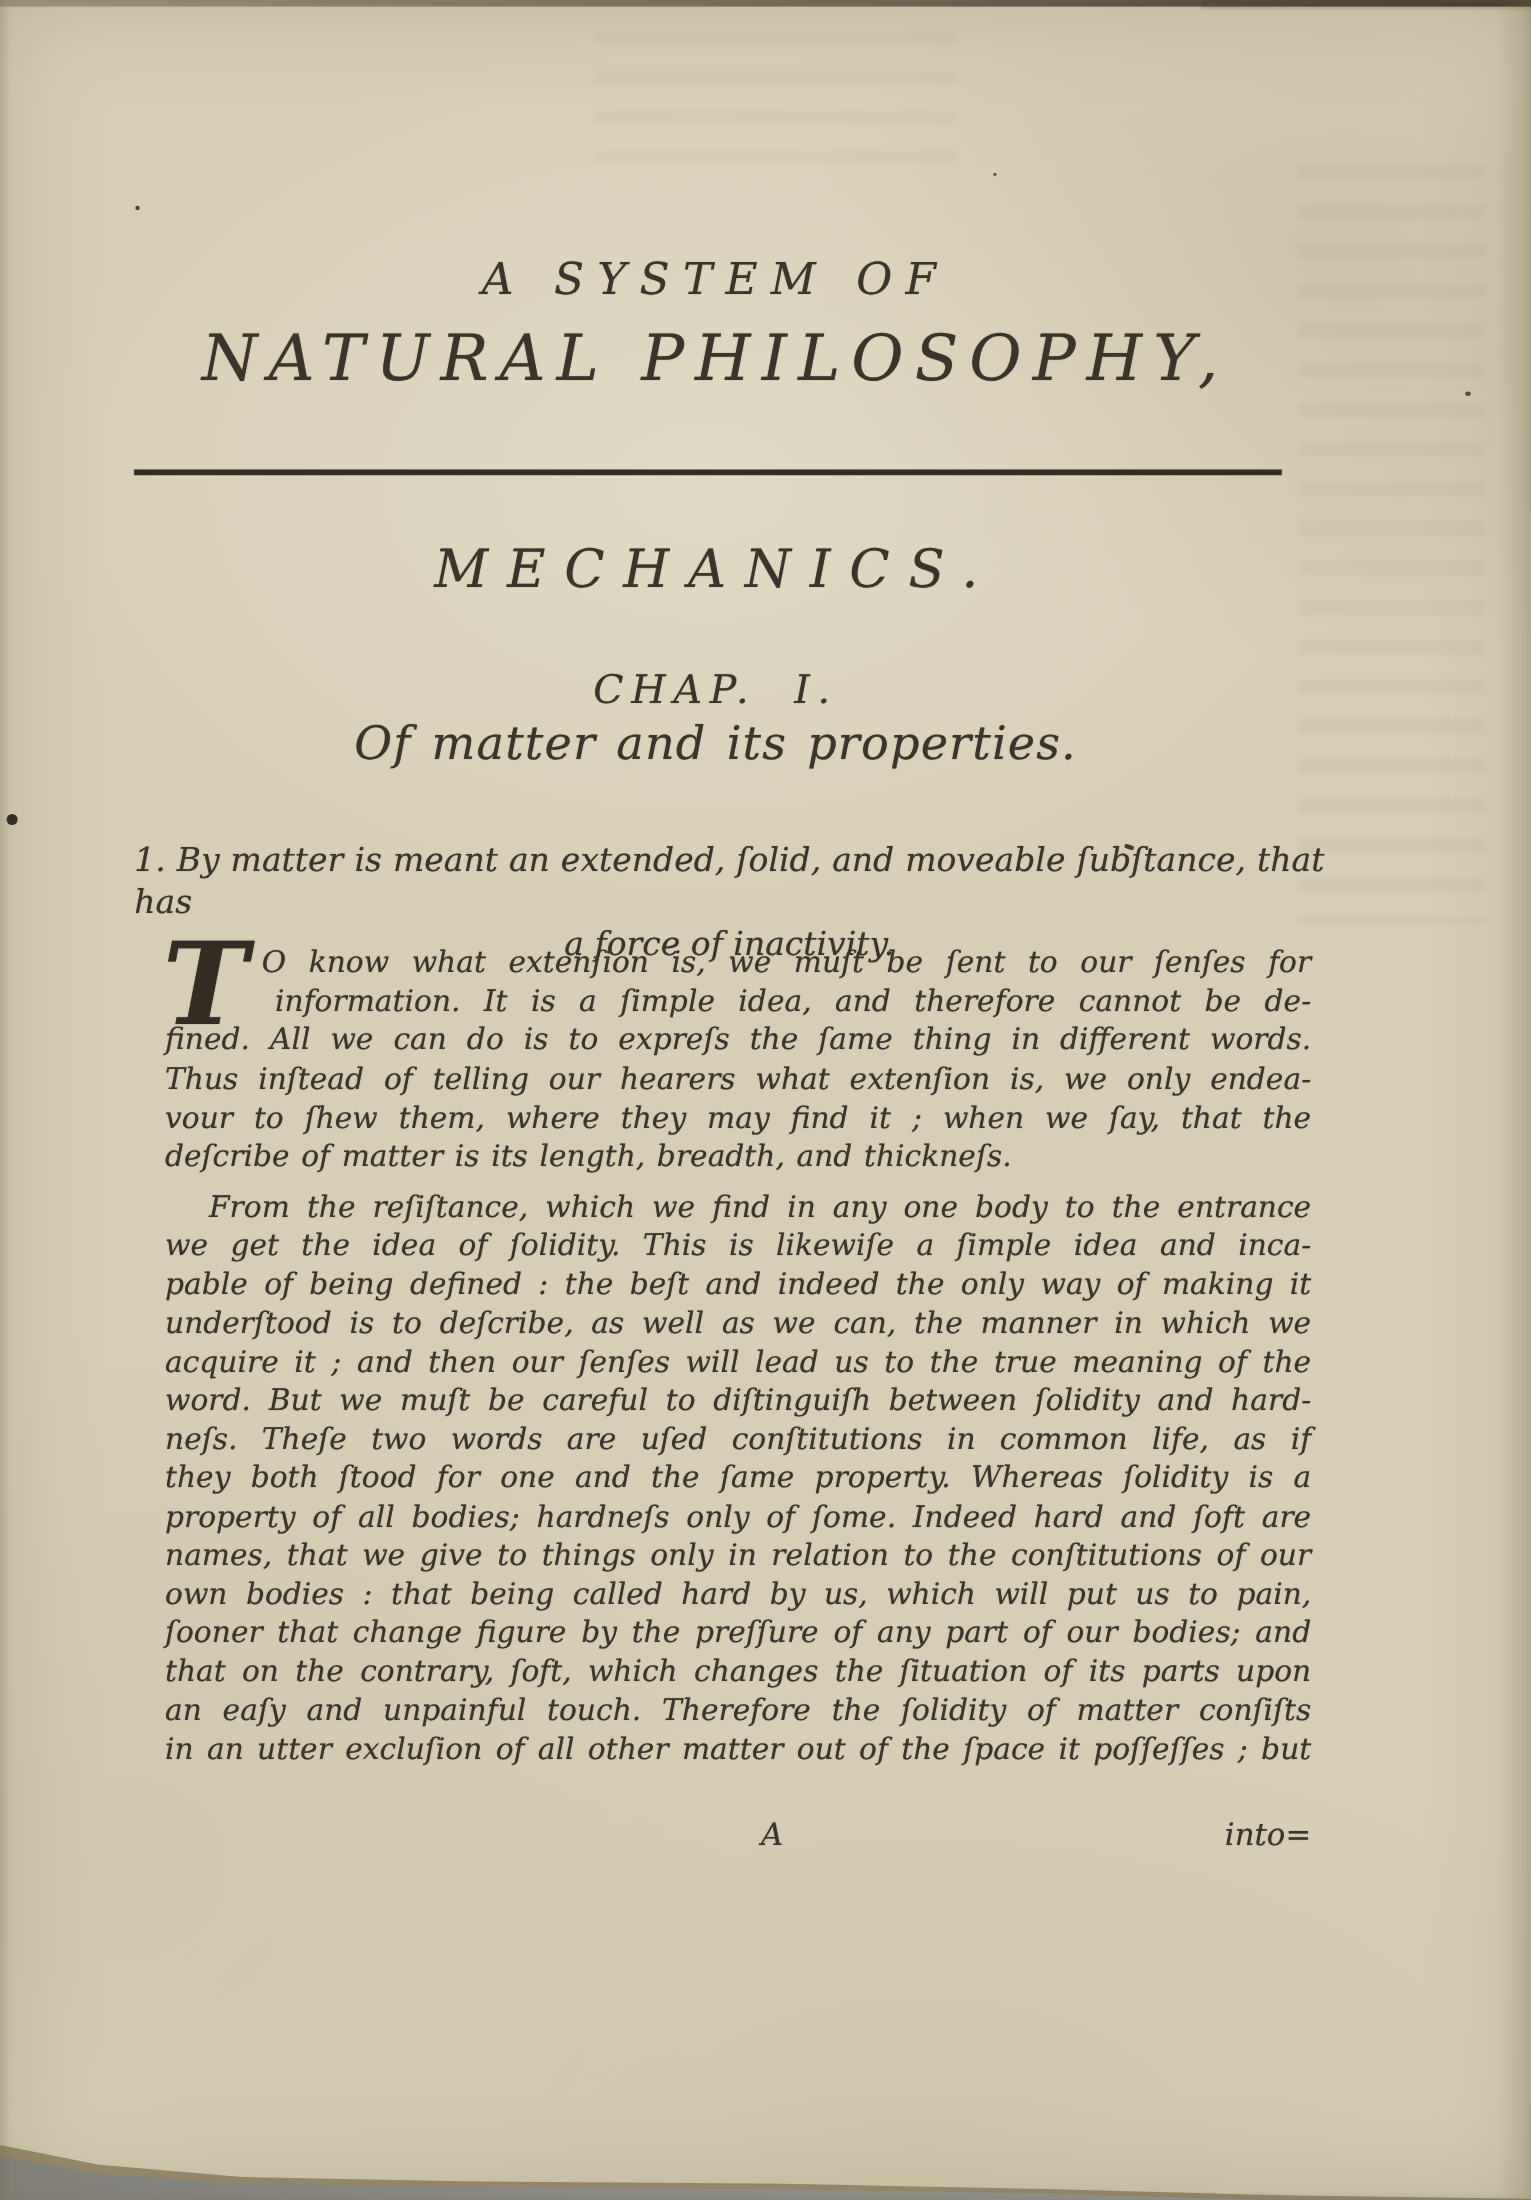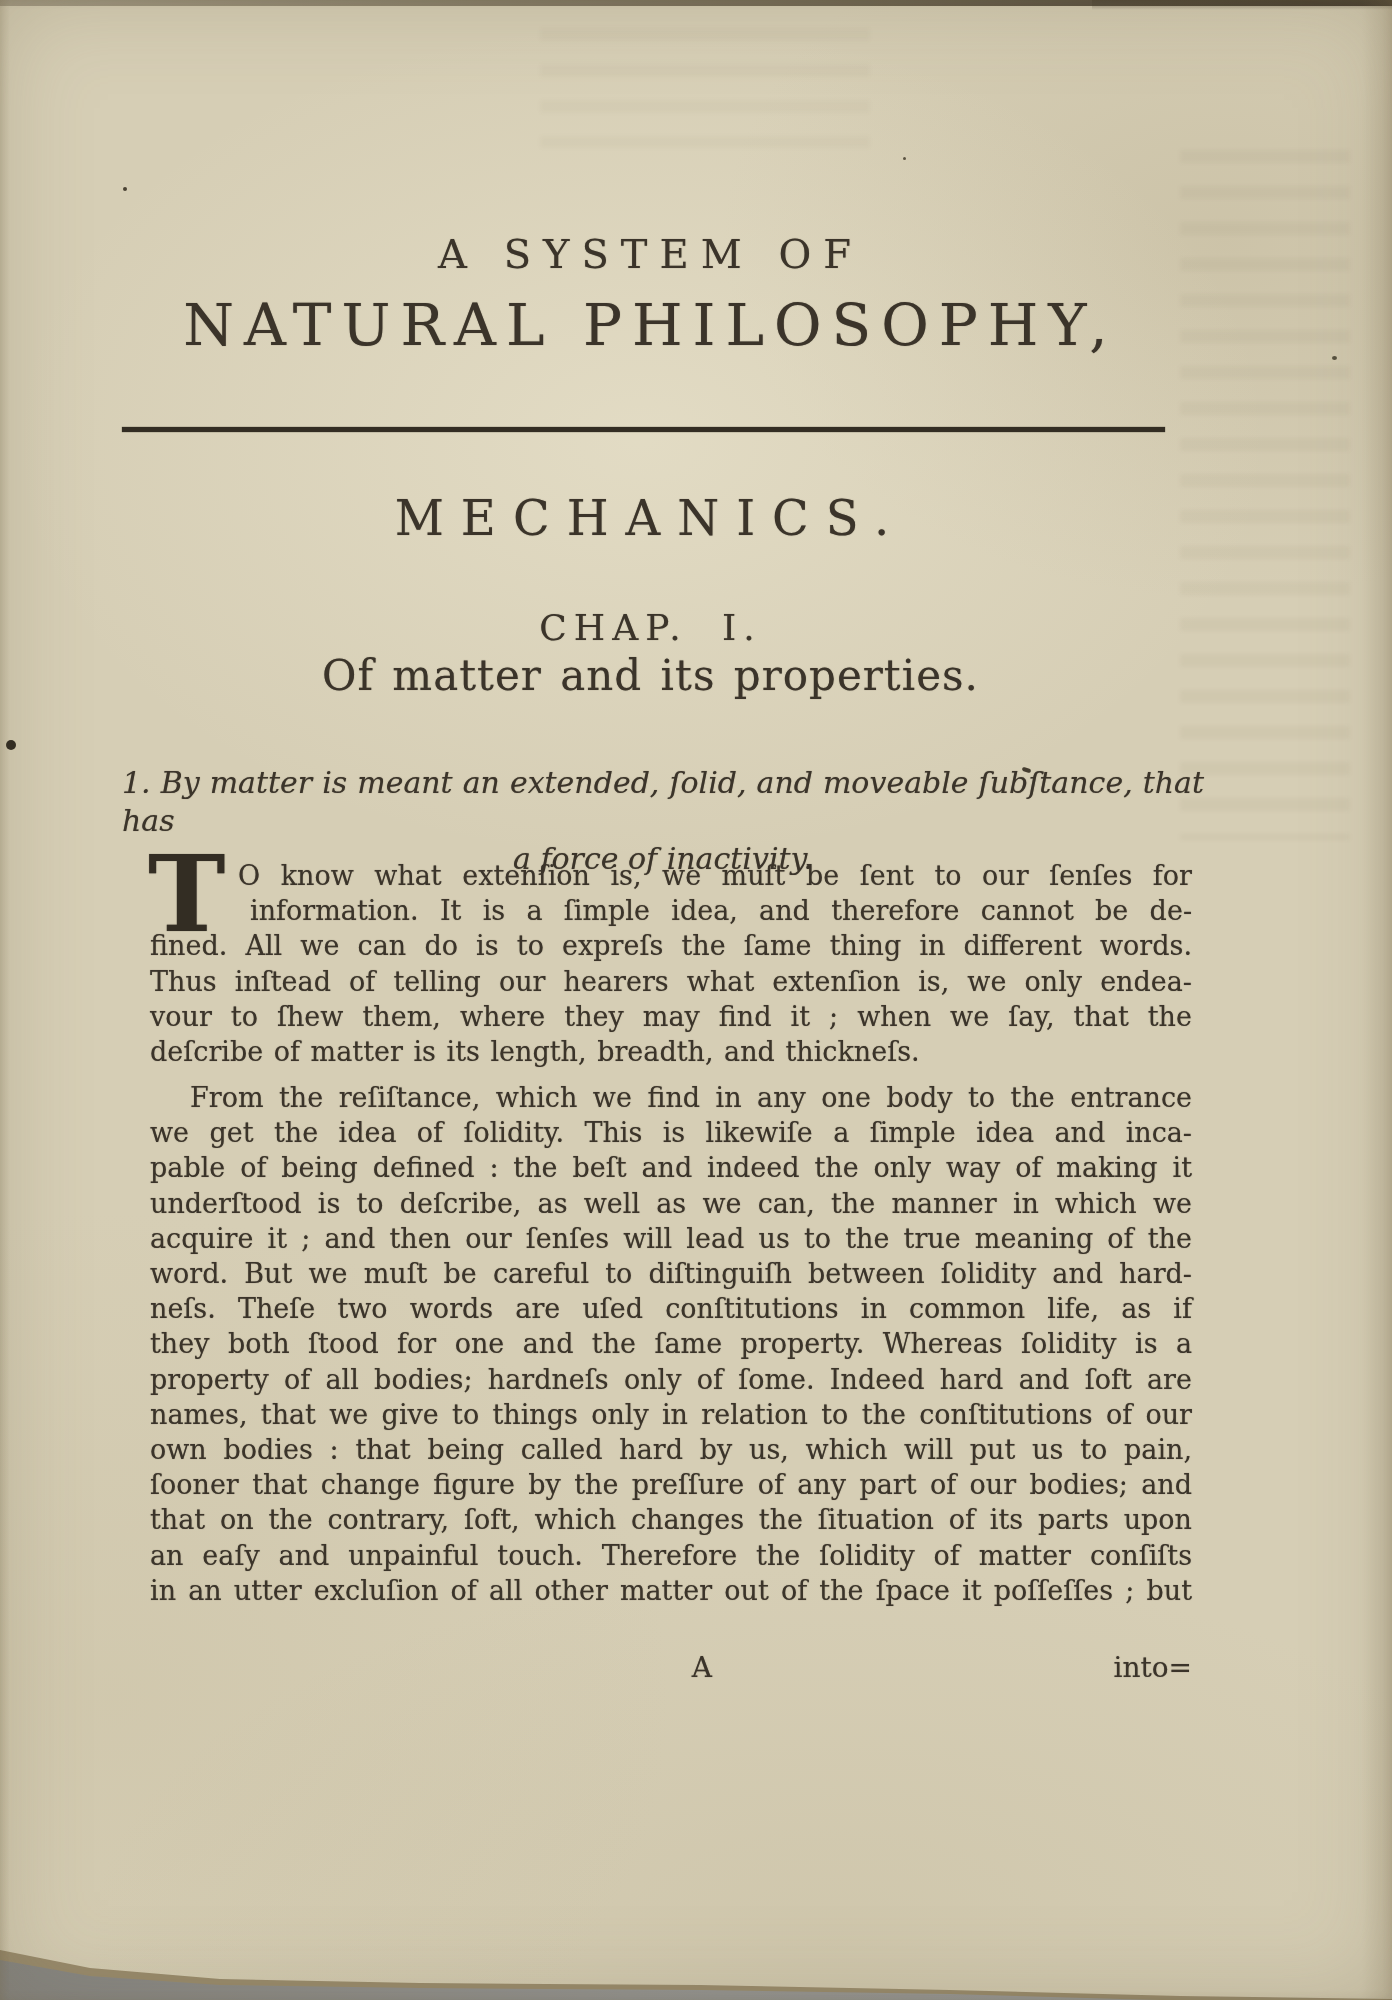--- a/index.html
+++ b/index.html
@@ -37,21 +37,21 @@
   .ghost-col{left:1180px;top:150px;width:170px;height:690px;}
   .ghost-title{left:540px;top:28px;width:330px;height:120px;opacity:0.4;}
 
   .speck{position:absolute;background:#2c271f;border-radius:50%;}
   .speck-a{left:6px;top:740px;width:10px;height:10px;}
   .speck-b{left:1022px;top:768px;width:9px;height:4px;border-radius:2px;transform:rotate(18deg);background:#453d30;}
   .speck-c{left:123px;top:187px;width:4px;height:4px;background:#4a4233;}
   .speck-d{left:1332px;top:356px;width:5px;height:4px;background:#55503e;}
   .speck-e{left:903px;top:157px;width:3px;height:3px;background:#5a5342;}
 
-  .ink{text-shadow:0 0 1px rgba(56,49,38,0.55);}
+  .ink{text-shadow:0 0 1px rgba(56,49,38,0.55);font-style:italic;}
   .center-band{position:absolute;left:128px;width:1045px;text-align:center;}
 
   .series-title{top:232px;font-size:40px;letter-spacing:12px;line-height:1.1;}
   .main-title{top:294px;font-size:58px;letter-spacing:10px;line-height:1.1;}
   .title-rule{position:absolute;left:122px;top:427px;width:1043px;height:5px;background:#332d23;border:none;margin:0;
     box-shadow:0 0 1px rgba(50,44,34,0.8);}
   .section-title{top:492px;font-size:48px;letter-spacing:17px;line-height:1.1;}
   .chapter-heading{top:608px;font-size:36px;letter-spacing:7px;word-spacing:16px;line-height:1.1;}
   .chapter-subtitle{top:652px;font-size:42px;letter-spacing:1px;word-spacing:4px;line-height:1.15;}
 

